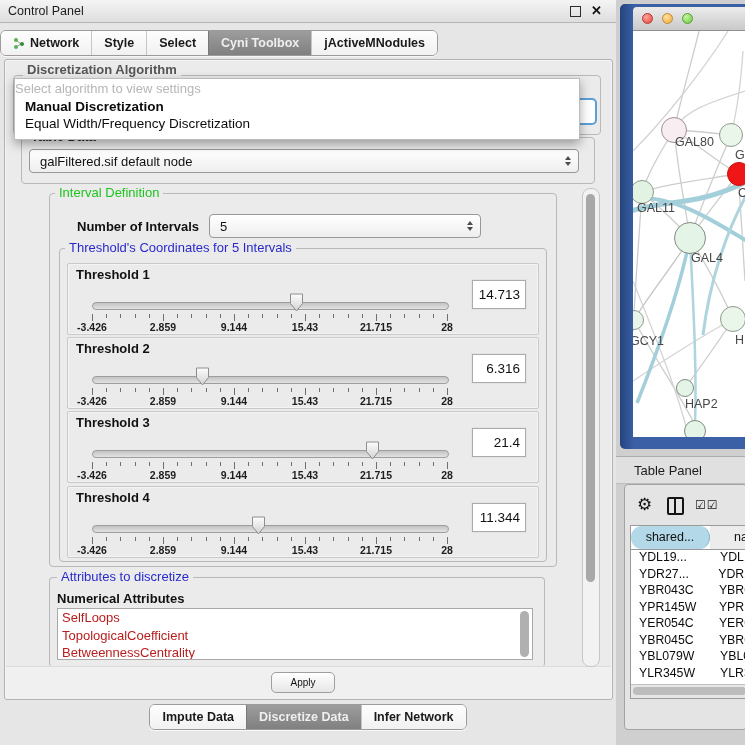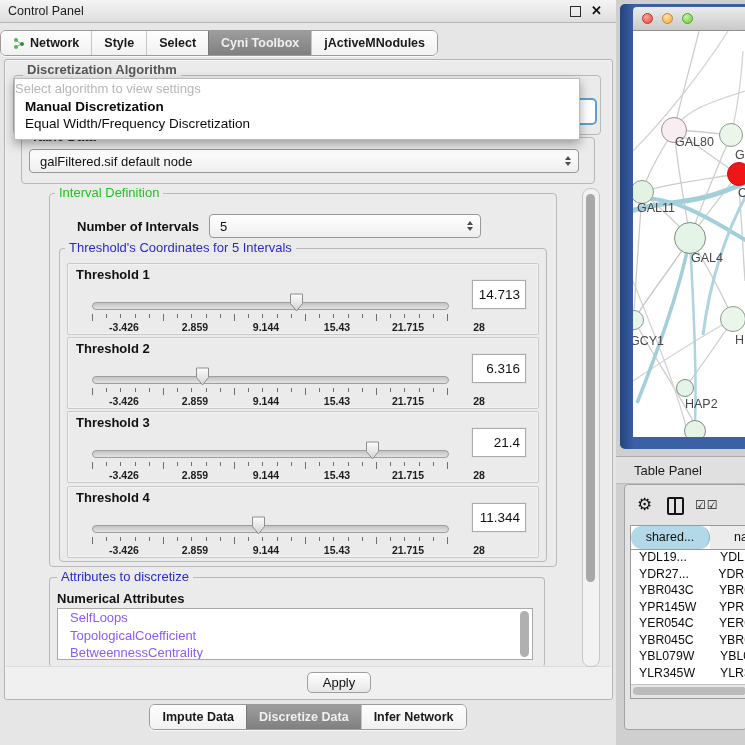--- a/index.html
+++ b/index.html
@@ -50,33 +50,33 @@
   .thresholds-label{left:60px;top:181px;color:#2929cc;}
 
   .threshold-panel{position:absolute;left:62px;width:470px;height:70px;border:1px solid #c9c9c9;border-radius:2px;box-shadow:inset 0 0 0 1px #f3f3f3;background:#ebebeb;}
   .th-label{position:absolute;left:8px;top:3px;font-size:13px;font-weight:700;color:#111;}
   .slider{position:absolute;left:24px;top:0;width:355px;height:70px;}
   .slider-track{position:absolute;left:0;top:38px;width:100%;height:6px;border:1px solid #9e9e9e;border-radius:4px;background:linear-gradient(#c3c3c3,#e2e2e2);}
   .slider-thumb{position:absolute;top:29px;width:15px;height:19px;}
   .ticks{position:absolute;left:0;top:50px;width:100%;height:8px;}
   .tick{position:absolute;top:0;width:1px;background:#6f6f6f;height:4px;}
   .tick.major{height:7px;}
-  .ticklabels{position:absolute;left:0;top:57px;width:100%;height:12px;margin-left:32px;}
+  .ticklabels{position:absolute;left:0;top:57px;width:100%;height:12px;}
   .ticklabel{position:absolute;transform:translateX(-50%);font-size:10.5px;font-weight:700;color:#1d1d1d;white-space:nowrap;}
   .th-value{position:absolute;left:404px;top:16px;width:54px;height:29px;border:1px solid #ababab;background:#fff;font-family:"Liberation Sans",sans-serif;font-size:13.5px;color:#111;text-align:right;padding:0 5px 0 0;box-sizing:border-box;box-shadow:0 0 0 1px #e3e3e3;}
 
   .attrs-group{left:44px;top:517px;width:494px;height:89px;overflow:hidden;border-bottom:none;}
   .attrs-label{left:52px;top:510px;color:#2929cc;}
   .attrs-heading{position:absolute;left:52px;top:531px;font-size:13px;font-weight:700;color:#111;}
   .attr-list{position:absolute;left:52px;top:548px;width:474px;height:50px;background:#fff;border:1px solid #a9a9a9;overflow:hidden;}
-  .attr-item{font-size:13px;line-height:17.5px;color:#8b5cf6;padding-left:12px;white-space:nowrap;}
+  .attr-item{font-size:13px;line-height:17.5px;color:#b91c1c;padding-left:4px;white-space:nowrap;}
   .attr-scroll{position:absolute;right:3px;top:2px;width:9px;height:46px;background:#b0b0b0;border-radius:5px;}
 
   .apply-strip{position:absolute;left:1px;top:606px;width:605px;height:32px;background:#f0f0f0;border-top:1px solid #dcdcdc;}
-  .apply{position:absolute;left:266px;top:612px;width:64px;height:21px;border:1px solid #9f9f9f;border-radius:5px;background:linear-gradient(#ffffff,#e6e6e6);font-family:"Liberation Sans",sans-serif;font-size:13px;color:#111;line-height:18px;margin-left:36px;}
+  .apply{position:absolute;left:266px;top:612px;width:64px;height:21px;border:1px solid #9f9f9f;border-radius:5px;background:linear-gradient(#ffffff,#e6e6e6);font-family:"Liberation Sans",sans-serif;font-size:10px;color:#111;line-height:18px;}
 
   .vscrollbar{position:absolute;left:577px;top:128px;width:16px;height:477px;background:#f2f2f2;border:1px solid #c6c6c6;border-radius:8px;}
   .vthumb{position:absolute;left:3px;top:5px;width:9px;height:388px;background:#a8a8a8;border-radius:5px;}
 
   .bottom-tabs{position:absolute;left:0;top:704px;width:616px;display:flex;justify-content:center;align-items:center;}
 
   
   .right-col{position:absolute;left:616px;top:0;width:129px;height:745px;background:#cfcfcf;}
   .net-window{position:absolute;left:4px;top:4px;width:125px;height:445px;background:linear-gradient(to right,#24447e,#3b60a6 14px);border-radius:5px 0 0 5px;}
   .net-titlebar{position:absolute;left:13px;top:3px;right:0;height:24px;background:linear-gradient(#ececec,#c9c9c9);border-bottom:1px solid #8f8f8f;border-radius:4px 0 0 0;display:flex;align-items:center;gap:9px;padding-left:9px;box-sizing:border-box;}

